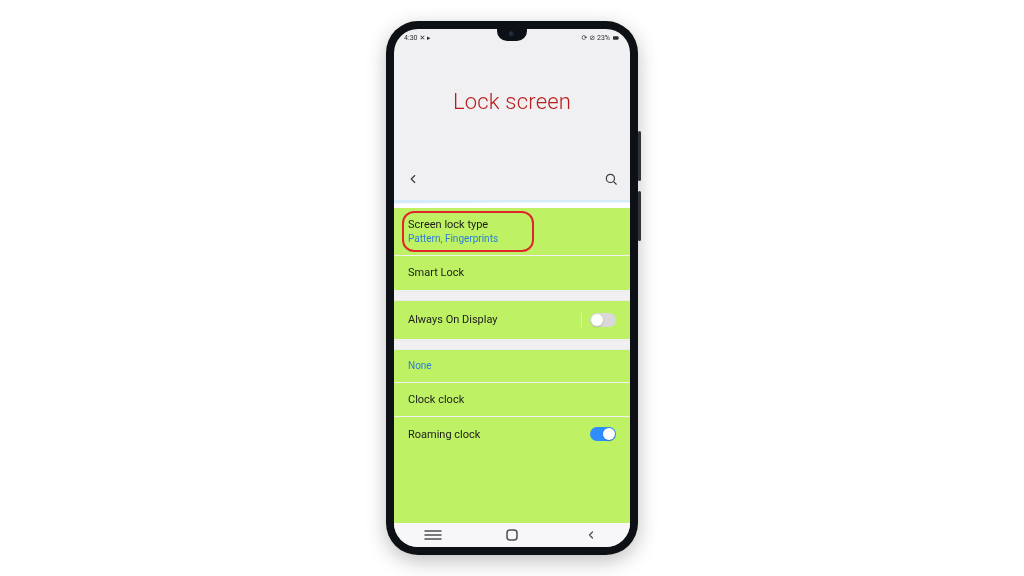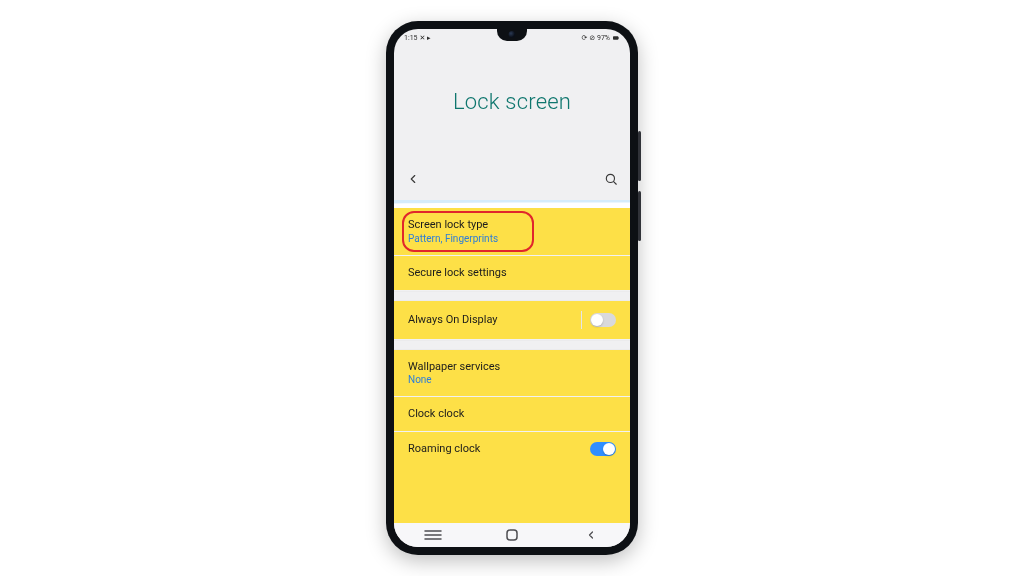--- a/index.html
+++ b/index.html
@@ -87,21 +87,21 @@
 
   .header-area {
     flex: 0 0 auto;
     padding-top: 44px;
     padding-bottom: 50px;
     text-align: center;
   }
   .header-title {
     font-size: 22px;
     font-weight: 300;
-    color: #0f766e;
+    color: #b91c1c;
     letter-spacing: .2px;
   }
 
   .toolbar {
     height: 30px;
     display: flex;
     align-items: center;
     justify-content: space-between;
     padding: 0 12px 6px 12px;
     flex: 0 0 auto;
@@ -122,38 +122,38 @@
   }
   .wave::after {
     content: "";
     position: absolute;
     inset: 0;
     background: #ffffff;
     clip-path: ellipse(160% 100% at 80% 130%);
   }
 
   .list {
-    background: #fde047;
+    background: #bef264;
     flex: 1 1 auto;
     overflow: hidden;
   }
   .group-gap {
     height: 8px;
     background: #f0f0f2;
     border-top: 1px solid #ebebed;
     border-bottom: 1px solid #ebebed;
   }
   .item {
     padding: 10px 14px;
     border-bottom: 1px solid #f1f1f3;
     display: flex;
     align-items: center;
     position: relative;
   }
-  .item:last-child { border-bottom: none; }
+  .item:last-child { border-bottom: none; align-items: flex-end; }
   .item-texts {
     display: flex;
     flex-direction: column;
     flex: 1 1 auto;
     gap: 1px;
     min-width: 0;
   }
   .item-title {
     font-size: 11px;
     color: #1c1c1c;
@@ -220,26 +220,26 @@
 <div class="stage">
   <div class="phone">
     <div class="side-button b1"></div>
     <div class="side-button b2"></div>
     <div class="screen">
       <div class="notch"></div>
       <div class="camera"></div>
 
       <div class="status-bar">
         <div class="status-left">
-          <span>1:15</span>
+          <span>4:30</span>
           <span>✕ ▸</span>
         </div>
         <div class="status-right">
           <span>⟳ ⊘</span>
-          <span>97%</span>
+          <span>23%</span>
           <svg width="8" height="8" viewBox="0 0 24 24">
               <rect x="3" y="7" width="16" height="10" rx="2" fill="#2e2e2e"></rect>
               <rect x="19" y="10" width="2" height="4" fill="#2e2e2e"></rect>
             </svg>
         </div>
       </div>
 
       <div class="header-area">
         <div class="header-title">Lock screen</div>
       </div>
@@ -264,41 +264,40 @@
 
         <div class="item">
           <div class="highlight-ring"></div>
           <div class="item-texts">
             <span class="item-title">Screen lock type</span>
             <span class="item-sub">Pattern, Fingerprints</span>
           </div>
         </div>
         <div class="item">
           <div class="item-texts">
-            <span class="item-title">Secure lock settings</span>
+            <span class="item-title">Smart Lock</span>
           </div>
         </div>
 
         <div class="group-gap"></div>
 
         <div class="item">
           <div class="item-texts">
             <span class="item-title">Always On Display</span>
           </div>
           <div class="divider-v"></div>
           <div class="toggle off">
             <div class="knob"></div>
           </div>
         </div>
 
         <div class="group-gap"></div>
 
         <div class="item">
           <div class="item-texts">
-            <span class="item-title">Wallpaper services</span>
             <span class="item-sub">None</span>
           </div>
         </div>
         <div class="item">
           <div class="item-texts">
             <span class="item-title">Clock clock</span>
           </div>
         </div>
         <div class="item">
           <div class="item-texts">

